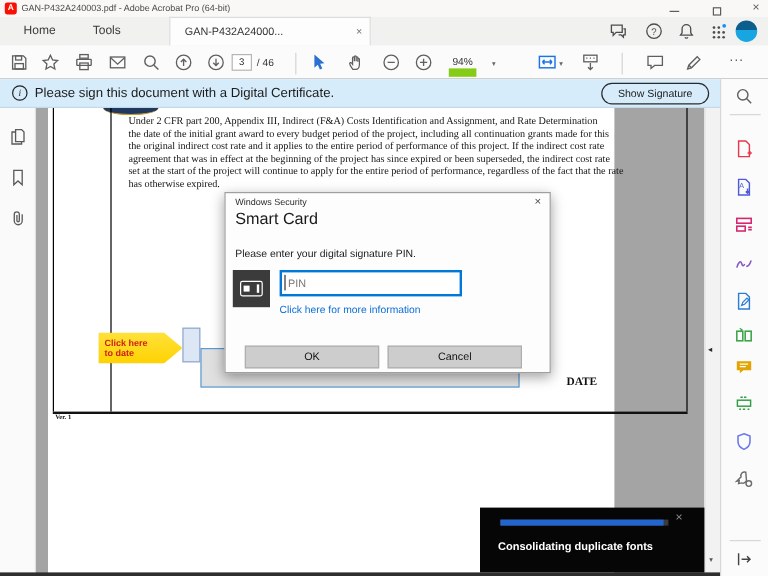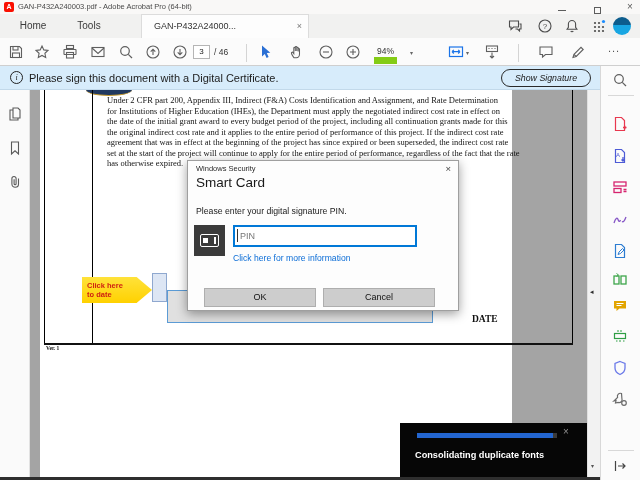--- a/index.html
+++ b/index.html
@@ -32,21 +32,21 @@
   .tb-div { top:44px; width:1px; height:18px; background:#d4d4d4; }
   .page-input { left:193px; top:45px; width:17px; height:14px; border:1px solid #b5b5b5; background:#fff; font-size:8px; text-align:center; color:#222; line-height:12px; }
   .page-total { left:214px; top:47px; font-size:8.5px; color:#333; }
   .zoom-val { left:374px; top:46px; font-size:8.5px; color:#333; border-bottom:7px solid #84cc16; padding:0 3px 1px 3px; }
   .caret { font-size:6px; color:#666; }
 
   
   .notifbar { left:0; top:66px; width:600px; height:24px; background:#d7ecfb; border-bottom:1px solid #c2d9ea; }
   .notif-i { left:10px; top:71px; width:13px; height:13px; border:1px solid #222; border-radius:50%; font-size:8px; font-family:"Liberation Serif",serif; font-style:italic; text-align:center; line-height:12px; color:#222; }
   .notif-msg { left:29px; top:72px; font-size:11px; color:#1c1c1c; }
-  .notif-btn { left:501px; top:69px; width:90px; height:18px; border:1px solid #2a2a2a; border-radius:9px; background:transparent; font-size:8.8px; color:#1c1c1c; text-align:center; line-height:16px; cursor:pointer;font-style:italic; }
+  .notif-btn { left:501px; top:69px; width:90px; height:18px; border:1px solid #2a2a2a; border-radius:9px; background:transparent; font-size:8.8px; color:#1c1c1c; text-align:center; line-height:16px; cursor:pointer; }
 
   
   .leftbar { left:0; top:90px; width:30px; height:390px; background:#fafafa; border-right:1px solid #e2e2e2; }
   .lb-ico { left:7px; width:16px; height:16px; color:#5a5a5a; }
   .docarea { left:30px; top:90px; width:557px; height:390px; background:#a4a4a4; }
   .page { left:10px; top:0; width:472px; height:390px; background:#fff; }
   .pane-handle { font-size:7px; color:#2b2b2b; line-height:8px; }
 
   .doc-line { white-space:nowrap; }
   .doctext { left:67px; top:5px; width:468px; font-family:"Liberation Serif",serif; font-size:8.5px; line-height:10.55px; color:#141414; }
@@ -72,21 +72,21 @@
   
   .dialog { left:187px; top:160px; width:272px; height:151px; background:#fdfdfd; border:1px solid #9f9f9f; box-shadow:0 3px 10px rgba(0,0,0,.38); z-index:50; }
   .dlg-titlebar { left:8px; top:3px; font-size:7.5px; color:#2b2b2b; }
   .dlg-close { right:7px; top:2px; font-size:9.5px; color:#444; cursor:pointer; }
   .dlg-head { left:8px; top:14px; font-size:13.5px; color:#191919; }
   .dlg-prompt { left:8px; top:45px; font-size:8.7px; color:#1a1a1a; }
   .sc-icon { left:6px; top:64px; width:31px; height:31px; background:#3b3b3b; }
   .sc-glyph { position:absolute; left:6px; top:9px; width:19px; height:13px; border:1.5px solid #fff; border-radius:2px; }
   .sc-glyph .chip { position:absolute; left:2px; top:2.5px; width:5px; height:5px; background:#fff; }
   .sc-glyph .slot { position:absolute; right:2.5px; top:1.5px; width:1.5px; height:7px; background:#fff; }
-  .pin-input { left:45px; top:64px; width:184px; height:22px; border:2px solid #0078d7; background:#fff; font-size:9px; padding-left:5px; color:#222; outline:none; font-family:"Liberation Sans",sans-serif; }
+  .pin-input { left:45px; top:64px; width:152px; height:22px; border:2px solid #0078d7; background:#fff; font-size:9px; padding-left:5px; color:#222; outline:none; font-family:"Liberation Sans",sans-serif; }
   .pin-input::placeholder { color:#767676; }
   .pin-caret { left:49px; top:68px; width:1px; height:13px; background:#333; z-index:2; }
   .dlg-link { left:45px; top:92px; font-size:8.6px; color:#0a6cd6; cursor:pointer; }
   .dlg-btn { top:127px; width:112px; height:19px; background:#cdcdcd; border:1px solid #aeaeae; font-size:9px; color:#111; text-align:center; line-height:17px; cursor:pointer; }
 
   
   .toast { left:400px; top:423px; width:187px; height:54px; background:#060606; z-index:60; }
   .toast-track { left:17px; top:10px; width:140px; height:5px; background:#3a3a3a; }
   .toast-fill { height:5px; background:#2365cf; width:97%; }
   .toast-close { left:163px; top:3px; font-size:10px; color:#8f8f8f; cursor:pointer; }
@@ -269,21 +269,20 @@
 <div class="abs docarea">
   <div class="abs page">
     <div class="abs seal"></div>
     <div class="abs vline" style="left:4px;"></div>
     <div class="abs vline" style="left:52px;"></div>
     <div class="abs vline" style="left:532px;"></div>
     <div class="abs hline"></div>
 
     <div class="abs doctext">
       <div class="doc-line">Under 2 CFR part 200, Appendix III, Indirect (F&amp;A) Costs Identification and Assignment, and Rate Determination</div>
-      <div class="doc-line">for Institutions of Higher Education (IHEs), the Department must apply the negotiated indirect cost rate in effect on</div>
       <div class="doc-line">the date of the initial grant award to every budget period of the project, including all continuation grants made for this</div>
       <div class="doc-line">the original indirect cost rate and it applies to the entire period of performance of this project. If the indirect cost rate</div>
       <div class="doc-line">agreement that was in effect at the beginning of the project has since expired or been superseded, the indirect cost rate</div>
       <div class="doc-line">set at the start of the project will continue to apply for the entire period of performance, regardless of the fact that the rate</div>
       <div class="doc-line">has otherwise expired.</div>
     </div>
 
     <div class="abs field-small"></div>
     <div class="abs field-sig"></div>
     <div class="abs sig-name-clip">

